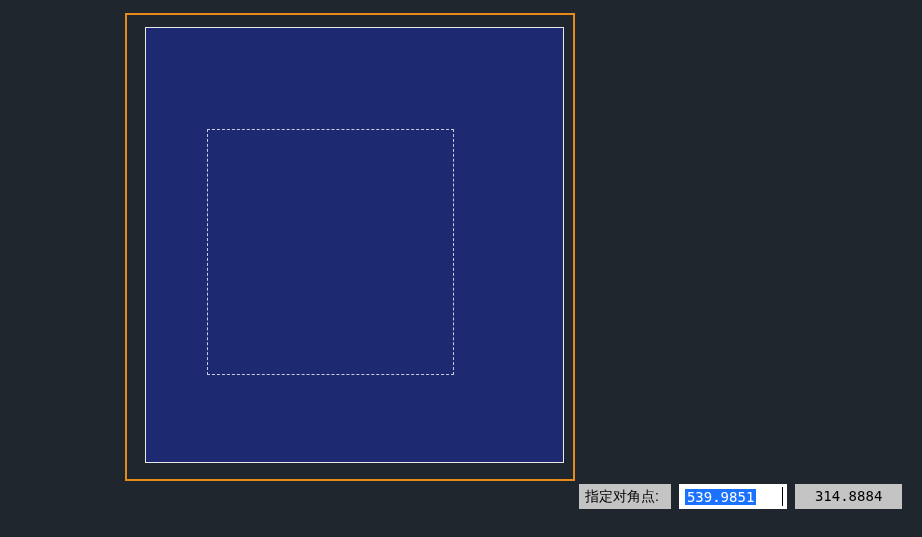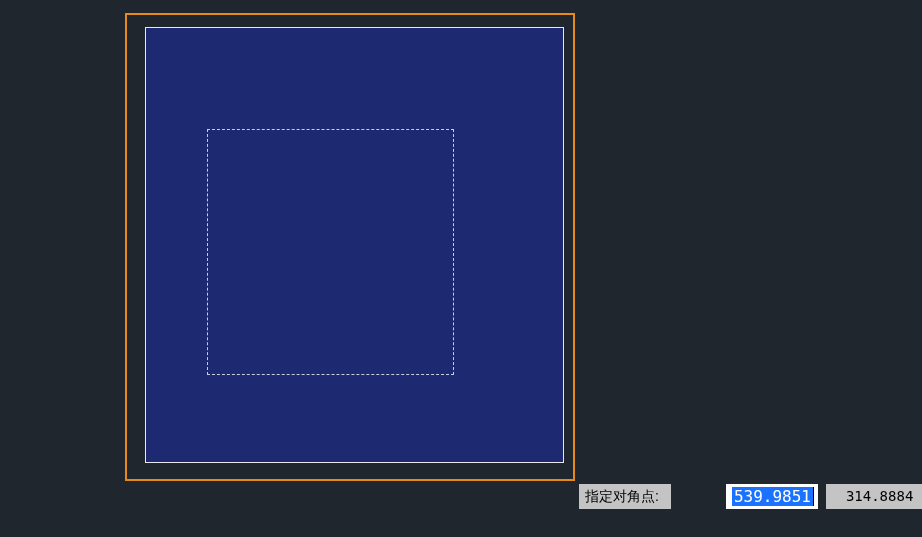--- a/index.html
+++ b/index.html
@@ -62,28 +62,27 @@
       padding: 4px 12px 4px 6px;
       white-space: nowrap;
       height: 25px;
       line-height: 17px;
       font-size: 14px;
     }
     .coord-input {
       background: #ffffff;
       border: none;
       height: 25px;
-      width: 92px;
+      width: 108px;
       padding: 0 6px;
       font-family: Consolas, monospace;
-      font-size: 16px;
+      font-size: 14px;
       display: flex;
       align-items: center;
       position: relative;
-      margin-left: 47px;
     }
     .coord-input .selected {
       background: #1a72ff;
       color: #fff;
       padding: 0 2px;
     }
     .cursor-caret {
       position: absolute;
       right: 4px;
       top: 3px;

